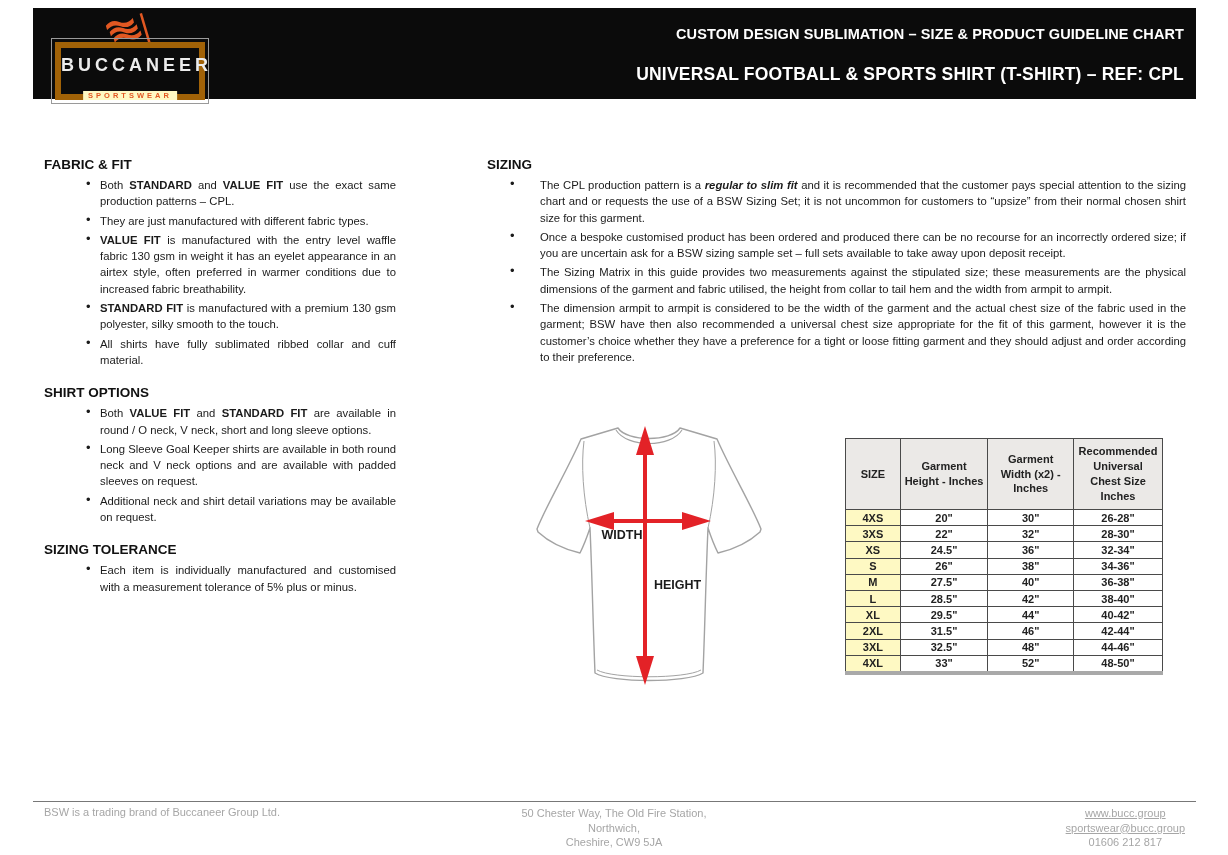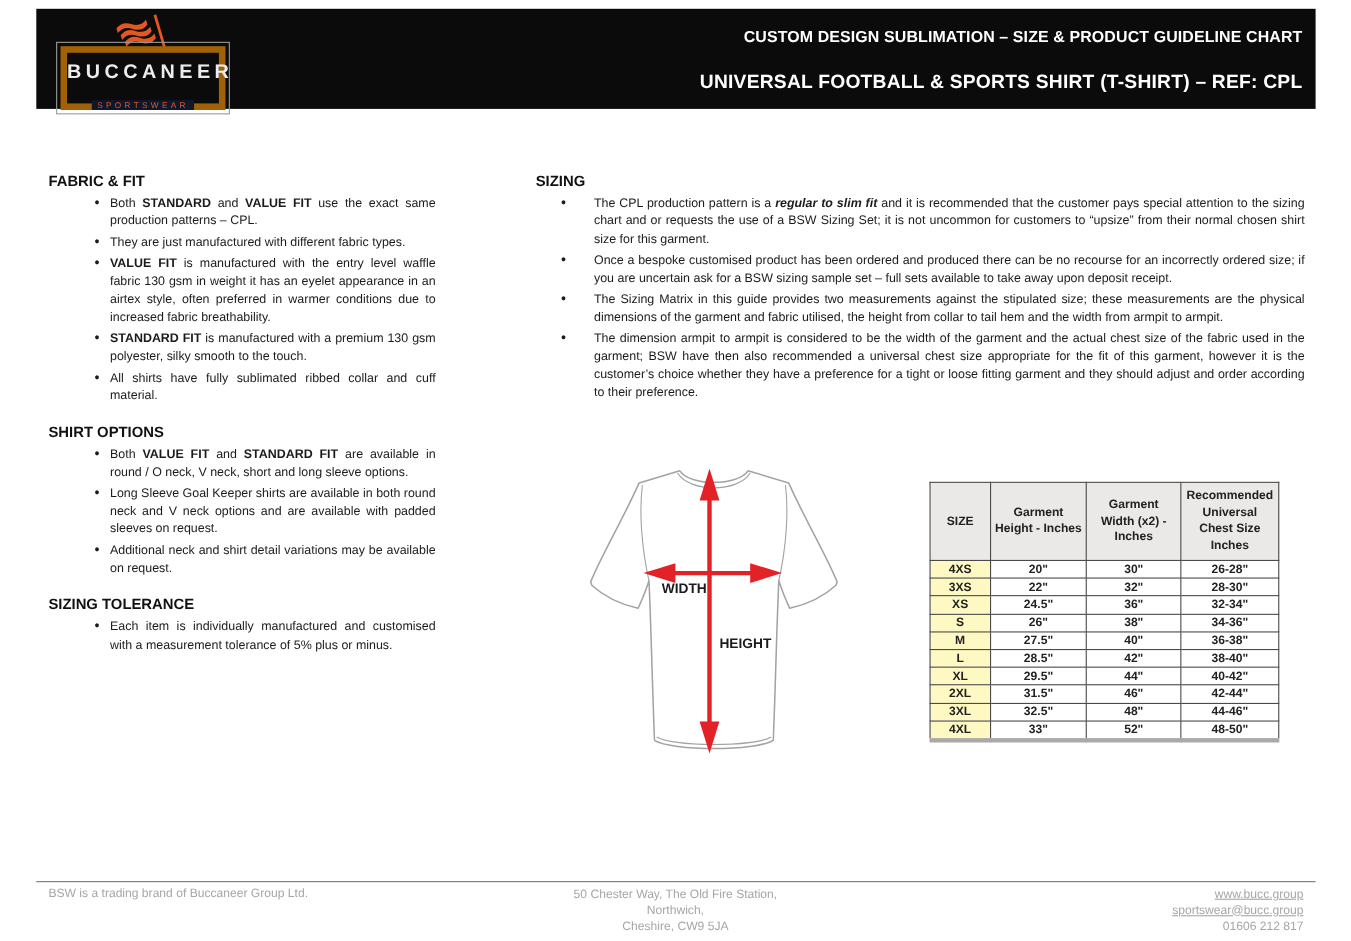--- a/index.html
+++ b/index.html
@@ -8,21 +8,21 @@
 
   
   .topbar{position:absolute;left:33px;top:8px;width:1163px;height:91px;background:#0b0b0b;}
   .logo{position:absolute;left:22px;top:4px;width:150px;height:84px;}
   .logo-flag{position:absolute;left:44px;top:-1px;}
   .logo-frame{position:absolute;left:0;top:30px;width:138px;height:46px;
               border:6px solid #a16207;outline:1px solid #9a9a9a;outline-offset:3px;
               text-align:center;}
   .logo-brand{margin-top:7px;color:#ececec;font-weight:700;font-size:18px;letter-spacing:4px;white-space:nowrap;}
   .logo-sub{position:absolute;left:50%;bottom:-6px;transform:translateX(-50%);
-            background:#0f172a;padding:0 5px;color:#e25822;font-weight:400;font-size:7.5px;
+            background:#fef9c3;padding:0 5px;color:#e25822;font-weight:700;font-size:7.5px;
             letter-spacing:3px;white-space:nowrap;}
   .titles{position:absolute;right:12px;top:0;width:900px;text-align:right;}
   .title1{margin-top:18px;font-size:14.5px;font-weight:700;color:#ffffff;letter-spacing:.1px;}
   .title2{margin-top:22px;font-size:17.5px;font-weight:700;color:#ffffff;letter-spacing:.2px;}
 
   
   .col{position:absolute;}
   .col-left{left:44px;top:157px;width:352px;}
   .col-right{left:487px;top:157px;width:699px;}
   .doc-section + .doc-section{margin-top:17px;}
@@ -46,21 +46,21 @@
   table.sizes thead th{height:66px;padding:2px 3px;font-weight:700;background:#ebe9e7;
                        font-size:11px;line-height:1.35;color:#222;}
   table.sizes tbody td{height:15.2px;padding:0 2px;font-weight:600;color:#222;}
   table.sizes tbody td:first-child{font-weight:700;background:#fef9c3;}
 
   
   .footer-line{position:absolute;left:33px;top:801px;width:1163px;border-top:1.5px solid #777;}
   .f-left{position:absolute;left:44px;top:806px;font-size:11px;color:#a6a6a6;}
   .f-center{position:absolute;left:414px;top:806px;width:400px;text-align:center;
             font-size:11px;line-height:14.6px;color:#a6a6a6;}
-  .f-right{position:absolute;right:43px;top:806px;text-align:right;font-size:11px;
+  .f-right{position:absolute;right:43px;top:806px;text-align:center;font-size:11px;
            line-height:14.6px;color:#a6a6a6;}
   .f-right a{display:block;color:#a6a6a6;text-decoration:underline;cursor:pointer;}
 </style>
 </head>
 <body>
 
 <div class="page">
 
   <header class="topbar">
     <div class="logo">

